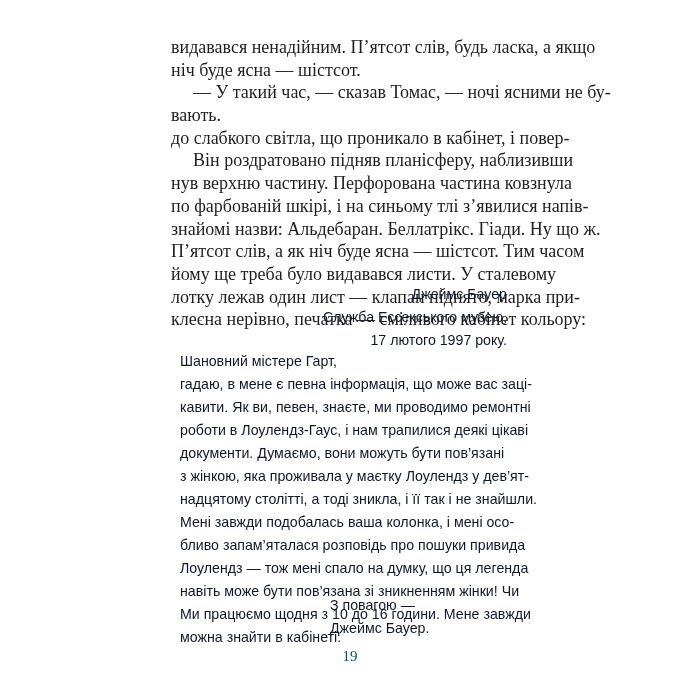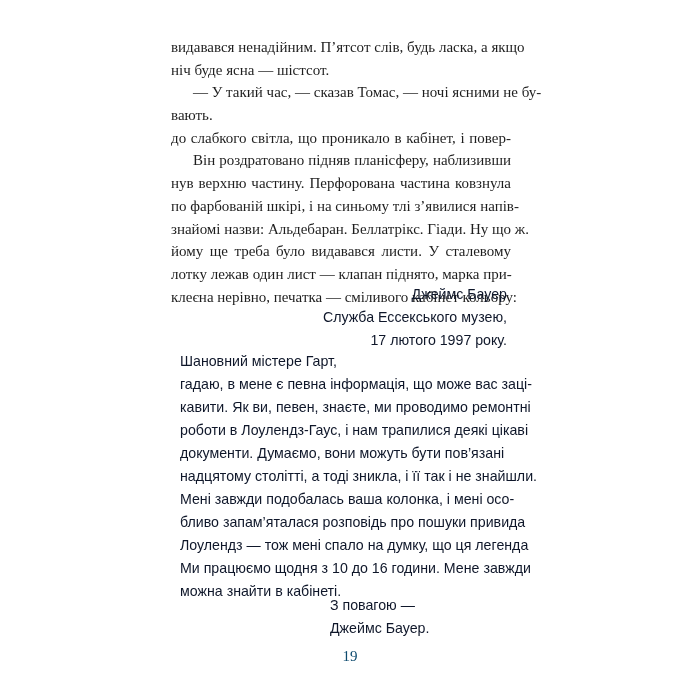--- a/index.html
+++ b/index.html
@@ -1,18 +1,18 @@
 <!DOCTYPE html>
 <html><head>
 <meta charset="utf-8">
 <style>
   html, body { margin:0; padding:0; background:#ffffff; }
   body { width:700px; height:700px; position:relative; overflow:hidden; }
   .page { position:absolute; left:0; top:0; width:700px; height:700px; background:#ffffff; }
-  .serif { position:absolute; left:171px; width:340px; font-family:"Liberation Serif","DejaVu Serif",serif; font-size:15px; color:#1e1e1e; }
+  .serif { position:absolute; left:171px; width:340px; font-family:"Liberation Serif","DejaVu Serif",serif; font-size:18px; color:#1e1e1e; }
   .line { height:22.7px; line-height:22.7px; white-space:nowrap; text-align:justify; text-align-last:justify; }
   .line.last { text-align-last:left; }
   .line.indent { padding-left:22px; }
   .sans { font-family:"Liberation Sans","DejaVu Sans",sans-serif; font-size:14.2px; color:#0f172a; }
   .sig { position:absolute; left:290px; width:217px; text-align:right; }
   .sig .l { height:23px; line-height:23px; white-space:nowrap; }
   .letter { position:absolute; left:180px; width:302px; }
   .letter .l { height:23px; line-height:23px; white-space:nowrap; text-align:justify; text-align-last:justify; }
   .letter .l.last { text-align-last:left; }
   .closing { position:absolute; left:330px; width:160px; text-align:left; }
@@ -27,41 +27,44 @@
   <div class="serif" style="top:36px;">
     <div class="line">видавався ненадійним. П’ятсот слів, будь ласка, а якщо</div>
     <div class="line last">ніч буде ясна — шістсот.</div>
     <div class="line indent">— У такий час, — сказав Томас, — ночі ясними не бу-</div>
     <div class="line last">вають.</div>
     <div class="line">до слабкого світла, що проникало в кабінет, і повер-</div>
     <div class="line indent">Він роздратовано підняв планісферу, наблизивши</div>
     <div class="line">нув верхню частину. Перфорована частина ковзнула</div>
     <div class="line">по фарбованій шкірі, і на синьому тлі з’явилися напів-</div>
     <div class="line">знайомі назви: Альдебаран. Беллатрікс. Гіади. Ну що ж.</div>
+    <div class="line">П’ятсот слів, а як ніч буде ясна — шістсот. Тим часом</div>
     <div class="line">йому ще треба було видавався листи. У сталевому</div>
     <div class="line">лотку лежав один лист — клапан піднято, марка при-</div>
     <div class="line">клеєна нерівно, печатка — сміливого кабінет кольору:</div>
   </div>
 
   <div class="sig sans" style="top:283px;">
     <div class="l">Джеймс Бауер</div>
     <div class="l">Служба Ессекського музею,</div>
     <div class="l">17 лютого 1997 року.</div>
   </div>
 
   <div class="letter sans" style="top:350px;">
     <div class="l last">Шановний містере Гарт,</div>
     <div class="l">гадаю, в мене є певна інформація, що може вас заці-</div>
     <div class="l">кавити. Як ви, певен, знаєте, ми проводимо ремонтні</div>
     <div class="l">роботи в Лоулендз-Гаус, і нам трапилися деякі цікаві</div>
     <div class="l">документи. Думаємо, вони можуть бути пов’язані</div>
+    <div class="l">з жінкою, яка проживала у маєтку Лоулендз у дев’ят-</div>
     <div class="l">надцятому столітті, а тоді зникла, і її так і не знайшли.</div>
     <div class="l">Мені завжди подобалась ваша колонка, і мені осо-</div>
     <div class="l">бливо запам’яталася розповідь про пошуки привида</div>
     <div class="l">Лоулендз — тож мені спало на думку, що ця легенда</div>
+    <div class="l">навіть може бути пов’язана зі зникненням жінки! Чи</div>
     <div class="l">Ми працюємо щодня з 10 до 16 години. Мене завжди</div>
     <div class="l last">можна знайти в кабінеті.</div>
   </div>
 
   <div class="closing sans" style="top:594px;">
     <div class="l">З повагою —</div>
     <div class="l">Джеймс Бауер.</div>
   </div>
 
   <div class="pagenum">19</div>

